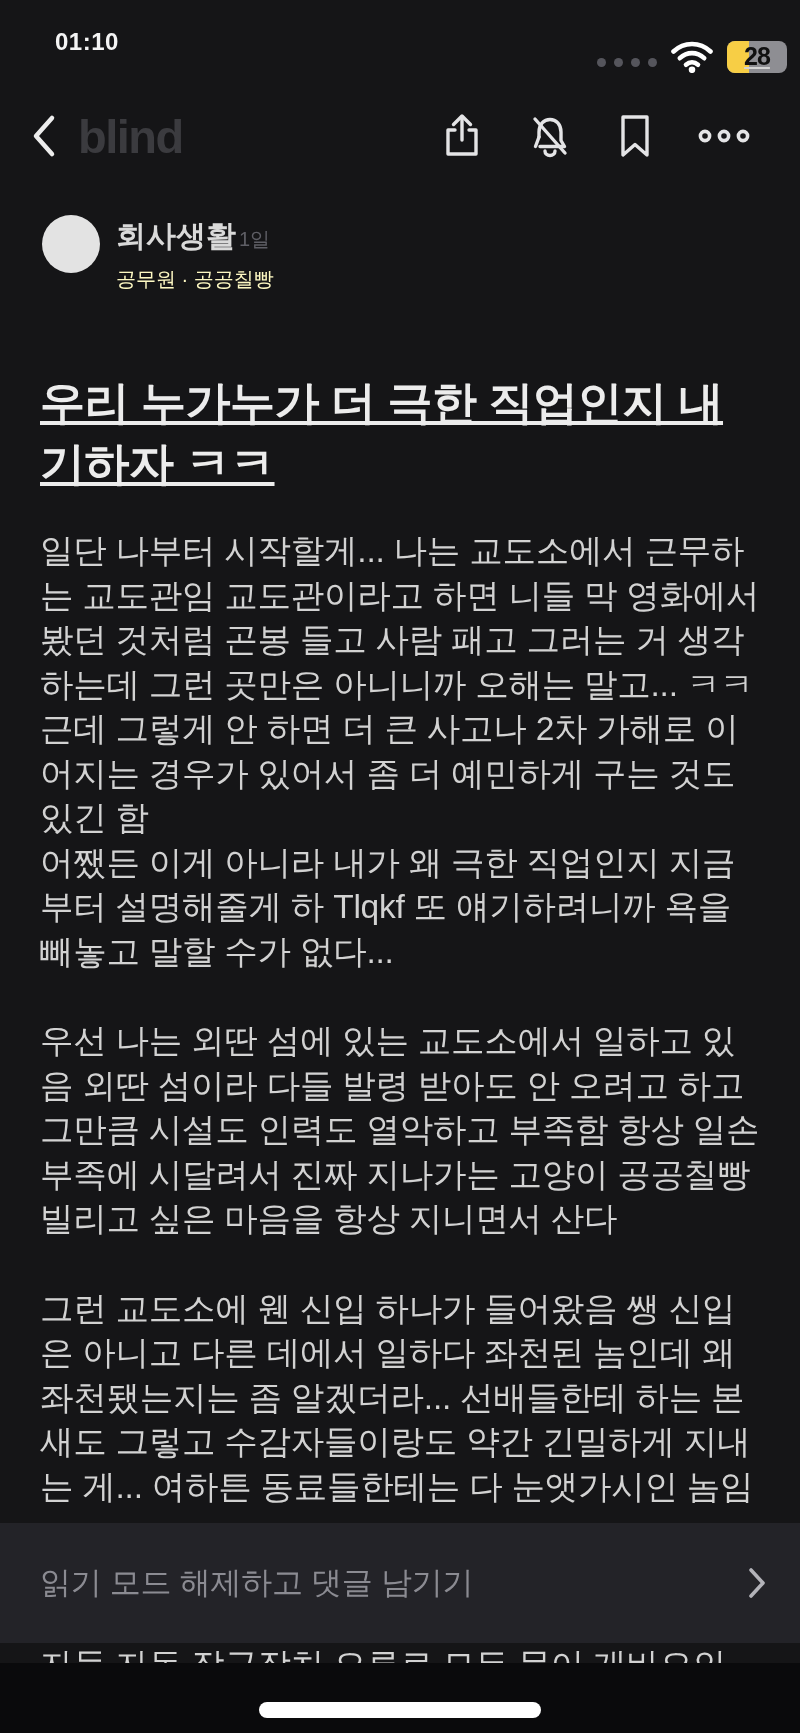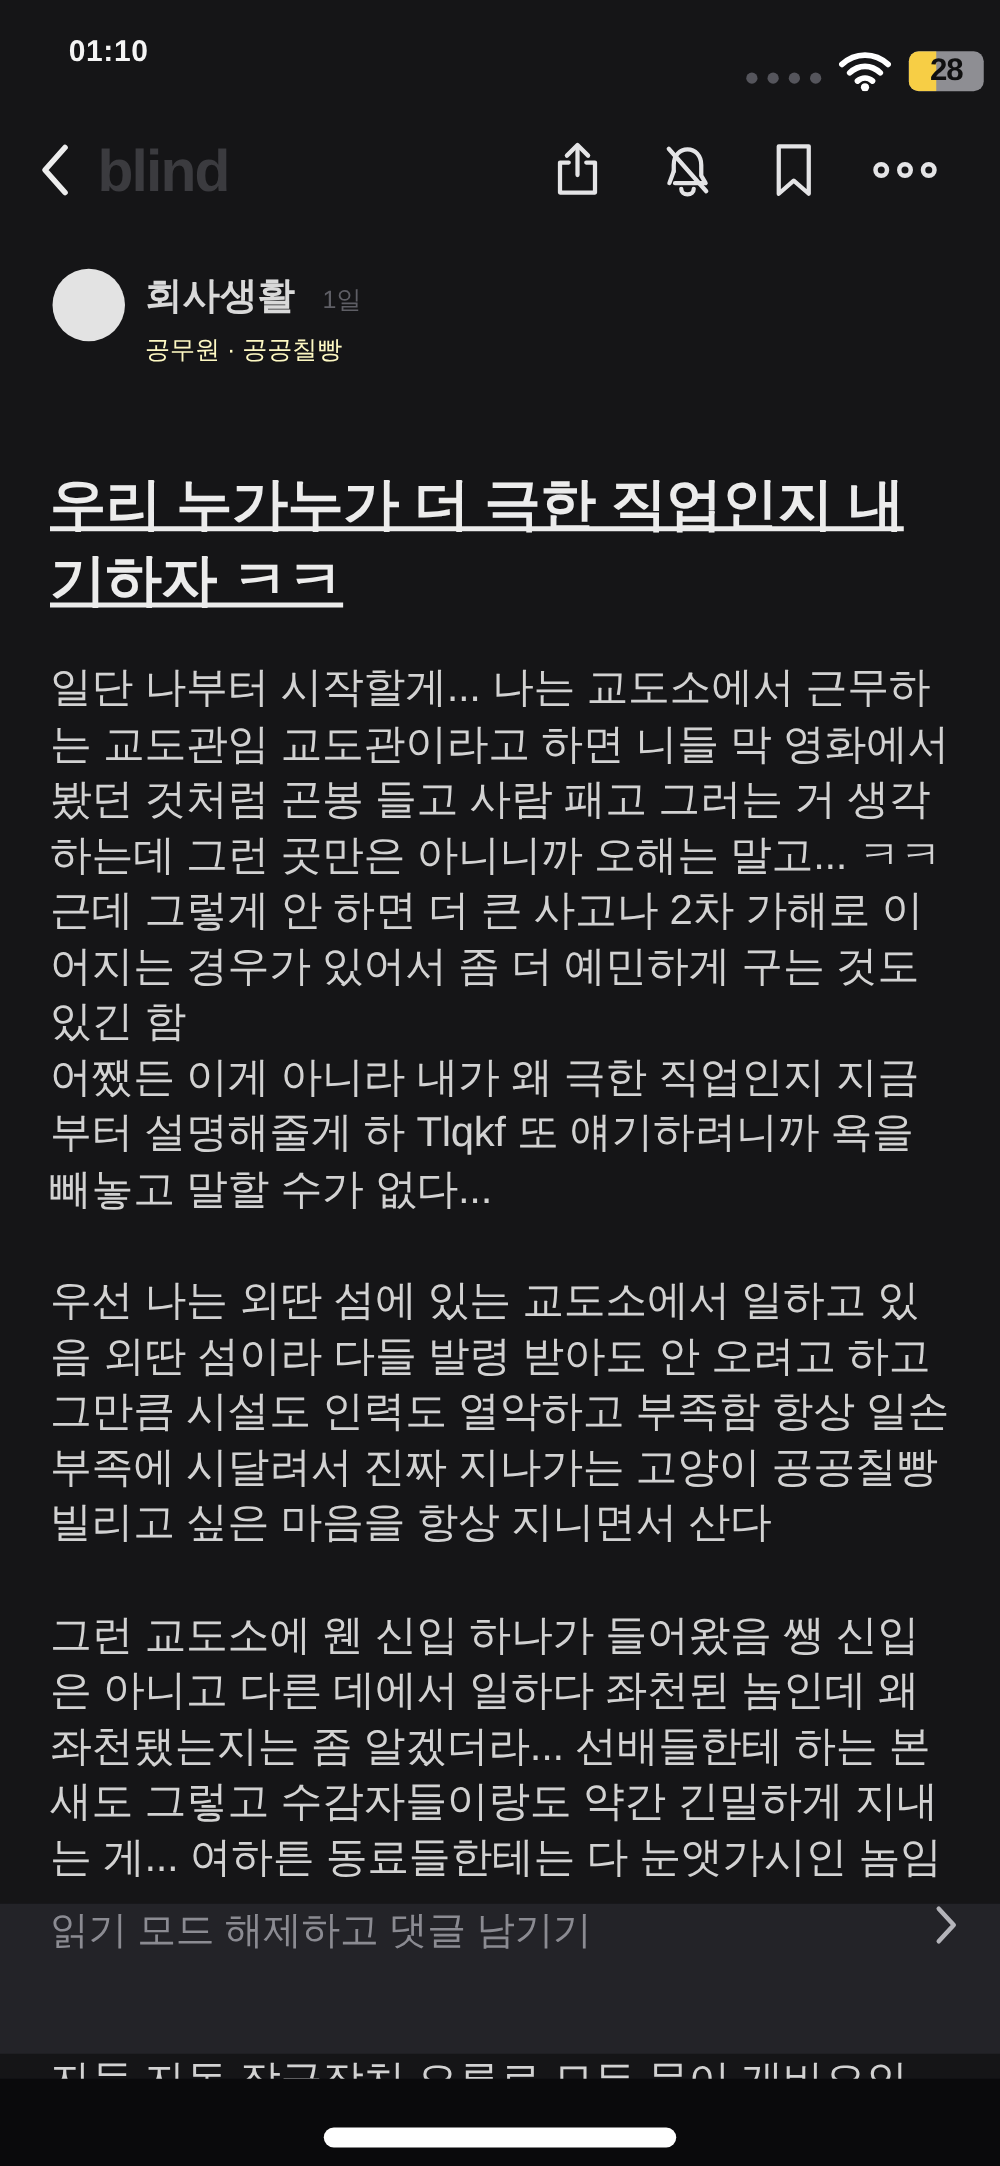--- a/index.html
+++ b/index.html
@@ -29,20 +29,21 @@
     font-weight: 600;
     color: #f4f4f4;
     letter-spacing: 0.5px;
   }
   .status-right {
     position: absolute;
     right: 18px; top: 40px;
     display: flex;
     align-items: center;
     gap: 14px;
+    text-decoration: underline;
   }
   .cell-dots { display: flex; gap: 8px; align-items: center; margin-top: 12px; }
   .cell-dots span {
     width: 9px; height: 9px; border-radius: 50%;
     background: #55555c;
     display: block;
   }
   .battery {
     position: relative;
     width: 60px; height: 32px;
@@ -103,21 +104,21 @@
     display: flex;
     align-items: flex-start;
   }
   .avatar {
     width: 58px; height: 58px;
     border-radius: 50%;
     background: #e3e3e3;
     flex: 0 0 auto;
   }
   .post-header-text { margin-left: 16px; padding-top: 1px; }
-  .post-header-line1 { display: flex; align-items: baseline; gap: 22px; }
+  .post-header-line1 { display: flex; align-items: baseline; gap: 3px; }
   .post-category { font-size: 30px; font-weight: 700; color: #d9d9d9; }
   .post-time { font-size: 20px; color: #5e5e65; }
   .post-author { margin-top: 9px; font-size: 20px; color: #fef9c3; }
 
   .post-content {
     position: absolute;
     top: 372px; left: 40px; right: 40px;
   }
   .post-title {
     font-size: 45px;
@@ -141,21 +142,21 @@
     margin-bottom: 45px;
   }
 
   
   .bottom-bar {
     position: absolute;
     top: 1523px; left: 0; right: 0;
     height: 120px;
     background: #232328;
     display: flex;
-    align-items: flex-start;
+    align-items: center;
     cursor: pointer;
   }
   .bottom-bar-label {
     margin-left: 40px;
     font-size: 31px;
     color: #8b8b92;
     letter-spacing: -0.25px;
   }
   .bottom-bar-chevron {
     position: absolute;

